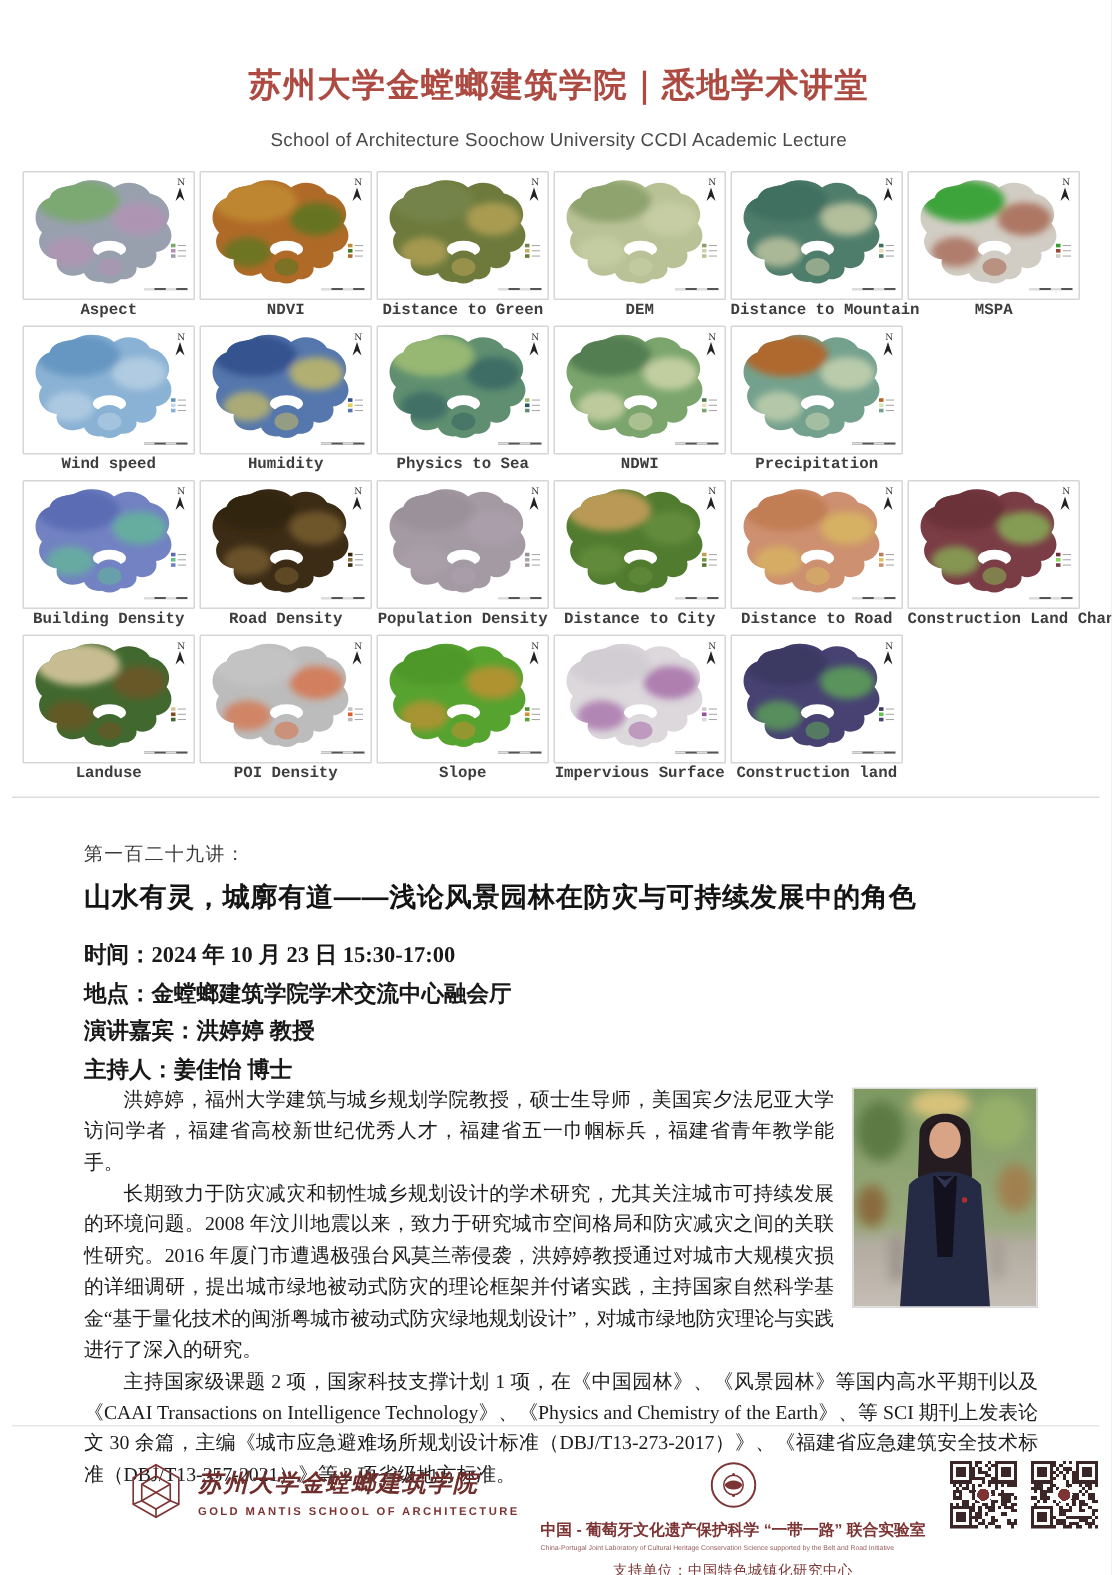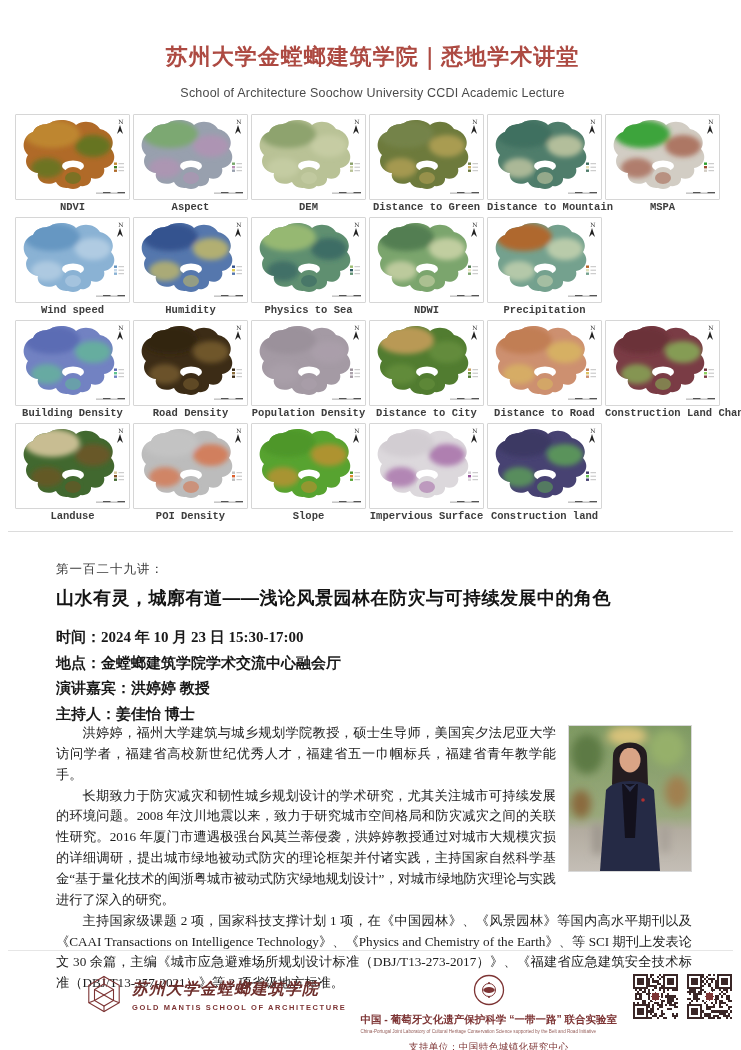--- a/index.html
+++ b/index.html
@@ -53,20 +53,61 @@
     <div class="cn">苏州大学金螳螂建筑学院｜悉地学术讲堂</div>
     <div class="en">School of Architecture Soochow University CCDI Academic Lecture</div>
   </div>
 
   <div class="maps">
       <div class="map-row">
         <div class="map-cell">
           <div class="map-card">
             <svg viewBox="0 0 113 84">
   <defs>
+    <clipPath id="blob1">
+                  <path d="M34,8 C42,3 55,5 60,10 C68,4 80,7 84,14 C94,16 100,26 95,34 C102,42 97,52 88,53 C90,60 83,66 75,63 C76,70 66,74 60,69 C54,75 43,74 40,67 C30,72 20,66 22,58 C12,57 7,47 12,40 C4,32 8,20 17,17 C20,9 28,10 34,8 Z"></path>
+                </clipPath>
+    <filter id="soft1" x="-30%" y="-30%" width="160%" height="160%">
+                  <feGaussianBlur stdDeviation="2.6"></feGaussianBlur>
+                </filter>
+  </defs>
+  <path d="M34,8 C42,3 55,5 60,10 C68,4 80,7 84,14 C94,16 100,26 95,34 C102,42 97,52 88,53 C90,60 83,66 75,63 C76,70 66,74 60,69 C54,75 43,74 40,67 C30,72 20,66 22,58 C12,57 7,47 12,40 C4,32 8,20 17,17 C20,9 28,10 34,8 Z" fill="#98a0ae"></path>
+  <g clip-path="url(#blob1)" filter="url(#soft1)">
+    <ellipse cx="36" cy="19" rx="28" ry="14" fill="#79a86b" opacity=".9"></ellipse>
+    <ellipse cx="77" cy="31" rx="18" ry="11" fill="#b98fb5" opacity=".65"></ellipse>
+    <ellipse cx="31" cy="53" rx="16" ry="10" fill="#b98fb5" opacity=".6"></ellipse>
+  </g>
+  <ellipse cx="57" cy="51" rx="11" ry="5.5" fill="#ffffff"></ellipse>
+  <circle cx="57" cy="63" r="11" fill="#98a0ae"></circle>
+  <ellipse cx="57" cy="63" rx="8" ry="6" fill="#b98fb5" opacity=".45"></ellipse>
+  <g>
+    <text x="102.2" y="8.5" font-size="6" fill="#333" font-family="DejaVu Serif,serif">N</text>
+    <polygon points="104,10 101,19 104,16 107,19" fill="#222"></polygon>
+  </g>
+  <g>
+    <rect x="98" y="47.5" width="3" height="2.4" fill="#79a86b"></rect>
+    <rect x="98" y="51" width="3" height="2.4" fill="#b98fb5"></rect>
+    <rect x="98" y="54.5" width="3" height="2.4" fill="#98a0ae"></rect>
+    <line x1="102.5" y1="48.7" x2="108" y2="48.7" stroke="#999" stroke-width=".6"></line>
+    <line x1="102.5" y1="52.2" x2="108" y2="52.2" stroke="#999" stroke-width=".6"></line>
+    <line x1="102.5" y1="55.7" x2="108" y2="55.7" stroke="#999" stroke-width=".6"></line>
+  </g>
+  <g>
+    <rect x="80" y="77" width="29" height="1.4" fill="#555"></rect>
+    <rect x="80" y="77" width="7" height="1.4" fill="#ddd"></rect>
+                <rect x="94.5" y="77" width="7" height="1.4" fill="#ddd"></rect>
+  </g>
+</svg>
+          </div>
+          <div class="map-label">Aspect</div>
+        </div>
+        <div class="map-cell">
+          <div class="map-card">
+            <svg viewBox="0 0 113 84">
+  <defs>
     <clipPath id="blob0">
                   <path d="M34,8 C42,3 55,5 60,10 C68,4 80,7 84,14 C94,16 100,26 95,34 C102,42 97,52 88,53 C90,60 83,66 75,63 C76,70 66,74 60,69 C54,75 43,74 40,67 C30,72 20,66 22,58 C12,57 7,47 12,40 C4,32 8,20 17,17 C20,9 28,10 34,8 Z"></path>
                 </clipPath>
     <filter id="soft0" x="-30%" y="-30%" width="160%" height="160%">
                   <feGaussianBlur stdDeviation="2.6"></feGaussianBlur>
                 </filter>
   </defs>
   <path d="M34,8 C42,3 55,5 60,10 C68,4 80,7 84,14 C94,16 100,26 95,34 C102,42 97,52 88,53 C90,60 83,66 75,63 C76,70 66,74 60,69 C54,75 43,74 40,67 C30,72 20,66 22,58 C12,57 7,47 12,40 C4,32 8,20 17,17 C20,9 28,10 34,8 Z" fill="#b06a28"></path>
   <g clip-path="url(#blob0)" filter="url(#soft0)">
     <ellipse cx="36" cy="19" rx="28" ry="14" fill="#c08a30" opacity=".9"></ellipse>
@@ -94,56 +135,56 @@
                 <rect x="94.5" y="77" width="7" height="1.4" fill="#ddd"></rect>
   </g>
 </svg>
           </div>
           <div class="map-label">NDVI</div>
         </div>
         <div class="map-cell">
           <div class="map-card">
             <svg viewBox="0 0 113 84">
   <defs>
-    <clipPath id="blob1">
-                  <path d="M34,8 C42,3 55,5 60,10 C68,4 80,7 84,14 C94,16 100,26 95,34 C102,42 97,52 88,53 C90,60 83,66 75,63 C76,70 66,74 60,69 C54,75 43,74 40,67 C30,72 20,66 22,58 C12,57 7,47 12,40 C4,32 8,20 17,17 C20,9 28,10 34,8 Z"></path>
-                </clipPath>
-    <filter id="soft1" x="-30%" y="-30%" width="160%" height="160%">
-                  <feGaussianBlur stdDeviation="2.6"></feGaussianBlur>
-                </filter>
-  </defs>
-  <path d="M34,8 C42,3 55,5 60,10 C68,4 80,7 84,14 C94,16 100,26 95,34 C102,42 97,52 88,53 C90,60 83,66 75,63 C76,70 66,74 60,69 C54,75 43,74 40,67 C30,72 20,66 22,58 C12,57 7,47 12,40 C4,32 8,20 17,17 C20,9 28,10 34,8 Z" fill="#98a0ae"></path>
-  <g clip-path="url(#blob1)" filter="url(#soft1)">
-    <ellipse cx="36" cy="19" rx="28" ry="14" fill="#79a86b" opacity=".9"></ellipse>
-    <ellipse cx="77" cy="31" rx="18" ry="11" fill="#b98fb5" opacity=".65"></ellipse>
-    <ellipse cx="31" cy="53" rx="16" ry="10" fill="#b98fb5" opacity=".6"></ellipse>
-  </g>
-  <ellipse cx="57" cy="51" rx="11" ry="5.5" fill="#ffffff"></ellipse>
-  <circle cx="57" cy="63" r="11" fill="#98a0ae"></circle>
-  <ellipse cx="57" cy="63" rx="8" ry="6" fill="#b98fb5" opacity=".45"></ellipse>
-  <g>
-    <text x="102.2" y="8.5" font-size="6" fill="#333" font-family="DejaVu Serif,serif">N</text>
-    <polygon points="104,10 101,19 104,16 107,19" fill="#222"></polygon>
-  </g>
-  <g>
-    <rect x="98" y="47.5" width="3" height="2.4" fill="#79a86b"></rect>
-    <rect x="98" y="51" width="3" height="2.4" fill="#b98fb5"></rect>
-    <rect x="98" y="54.5" width="3" height="2.4" fill="#98a0ae"></rect>
-    <line x1="102.5" y1="48.7" x2="108" y2="48.7" stroke="#999" stroke-width=".6"></line>
-    <line x1="102.5" y1="52.2" x2="108" y2="52.2" stroke="#999" stroke-width=".6"></line>
-    <line x1="102.5" y1="55.7" x2="108" y2="55.7" stroke="#999" stroke-width=".6"></line>
-  </g>
-  <g>
-    <rect x="80" y="77" width="29" height="1.4" fill="#555"></rect>
-    <rect x="80" y="77" width="7" height="1.4" fill="#ddd"></rect>
-                <rect x="94.5" y="77" width="7" height="1.4" fill="#ddd"></rect>
-  </g>
-</svg>
-          </div>
-          <div class="map-label">Aspect</div>
+    <clipPath id="blob3">
+                  <path d="M34,8 C42,3 55,5 60,10 C68,4 80,7 84,14 C94,16 100,26 95,34 C102,42 97,52 88,53 C90,60 83,66 75,63 C76,70 66,74 60,69 C54,75 43,74 40,67 C30,72 20,66 22,58 C12,57 7,47 12,40 C4,32 8,20 17,17 C20,9 28,10 34,8 Z"></path>
+                </clipPath>
+    <filter id="soft3" x="-30%" y="-30%" width="160%" height="160%">
+                  <feGaussianBlur stdDeviation="2.6"></feGaussianBlur>
+                </filter>
+  </defs>
+  <path d="M34,8 C42,3 55,5 60,10 C68,4 80,7 84,14 C94,16 100,26 95,34 C102,42 97,52 88,53 C90,60 83,66 75,63 C76,70 66,74 60,69 C54,75 43,74 40,67 C30,72 20,66 22,58 C12,57 7,47 12,40 C4,32 8,20 17,17 C20,9 28,10 34,8 Z" fill="#6d7a3c"></path>
+  <g clip-path="url(#blob3)" filter="url(#soft3)">
+    <ellipse cx="36" cy="19" rx="28" ry="14" fill="#76844a" opacity=".9"></ellipse>
+    <ellipse cx="77" cy="31" rx="18" ry="11" fill="#c9ae5e" opacity=".65"></ellipse>
+    <ellipse cx="31" cy="53" rx="16" ry="10" fill="#c9ae5e" opacity=".6"></ellipse>
+  </g>
+  <ellipse cx="57" cy="51" rx="11" ry="5.5" fill="#ffffff"></ellipse>
+  <circle cx="57" cy="63" r="11" fill="#6d7a3c"></circle>
+  <ellipse cx="57" cy="63" rx="8" ry="6" fill="#c9ae5e" opacity=".45"></ellipse>
+  <g>
+    <text x="102.2" y="8.5" font-size="6" fill="#333" font-family="DejaVu Serif,serif">N</text>
+    <polygon points="104,10 101,19 104,16 107,19" fill="#222"></polygon>
+  </g>
+  <g>
+    <rect x="98" y="47.5" width="3" height="2.4" fill="#76844a"></rect>
+    <rect x="98" y="51" width="3" height="2.4" fill="#c9ae5e"></rect>
+    <rect x="98" y="54.5" width="3" height="2.4" fill="#6d7a3c"></rect>
+    <line x1="102.5" y1="48.7" x2="108" y2="48.7" stroke="#999" stroke-width=".6"></line>
+    <line x1="102.5" y1="52.2" x2="108" y2="52.2" stroke="#999" stroke-width=".6"></line>
+    <line x1="102.5" y1="55.7" x2="108" y2="55.7" stroke="#999" stroke-width=".6"></line>
+  </g>
+  <g>
+    <rect x="80" y="77" width="29" height="1.4" fill="#555"></rect>
+    <rect x="80" y="77" width="7" height="1.4" fill="#ddd"></rect>
+                <rect x="94.5" y="77" width="7" height="1.4" fill="#ddd"></rect>
+  </g>
+</svg>
+          </div>
+          <div class="map-label">Distance to Green</div>
         </div>
         <div class="map-cell">
           <div class="map-card">
             <svg viewBox="0 0 113 84">
   <defs>
     <clipPath id="blob2">
                   <path d="M34,8 C42,3 55,5 60,10 C68,4 80,7 84,14 C94,16 100,26 95,34 C102,42 97,52 88,53 C90,60 83,66 75,63 C76,70 66,74 60,69 C54,75 43,74 40,67 C30,72 20,66 22,58 C12,57 7,47 12,40 C4,32 8,20 17,17 C20,9 28,10 34,8 Z"></path>
                 </clipPath>
     <filter id="soft2" x="-30%" y="-30%" width="160%" height="160%">
                   <feGaussianBlur stdDeviation="2.6"></feGaussianBlur>
@@ -171,61 +212,20 @@
     <line x1="102.5" y1="55.7" x2="108" y2="55.7" stroke="#999" stroke-width=".6"></line>
   </g>
   <g>
     <rect x="80" y="77" width="29" height="1.4" fill="#555"></rect>
     <rect x="80" y="77" width="7" height="1.4" fill="#ddd"></rect>
                 <rect x="94.5" y="77" width="7" height="1.4" fill="#ddd"></rect>
   </g>
 </svg>
           </div>
           <div class="map-label">DEM</div>
-        </div>
-        <div class="map-cell">
-          <div class="map-card">
-            <svg viewBox="0 0 113 84">
-  <defs>
-    <clipPath id="blob3">
-                  <path d="M34,8 C42,3 55,5 60,10 C68,4 80,7 84,14 C94,16 100,26 95,34 C102,42 97,52 88,53 C90,60 83,66 75,63 C76,70 66,74 60,69 C54,75 43,74 40,67 C30,72 20,66 22,58 C12,57 7,47 12,40 C4,32 8,20 17,17 C20,9 28,10 34,8 Z"></path>
-                </clipPath>
-    <filter id="soft3" x="-30%" y="-30%" width="160%" height="160%">
-                  <feGaussianBlur stdDeviation="2.6"></feGaussianBlur>
-                </filter>
-  </defs>
-  <path d="M34,8 C42,3 55,5 60,10 C68,4 80,7 84,14 C94,16 100,26 95,34 C102,42 97,52 88,53 C90,60 83,66 75,63 C76,70 66,74 60,69 C54,75 43,74 40,67 C30,72 20,66 22,58 C12,57 7,47 12,40 C4,32 8,20 17,17 C20,9 28,10 34,8 Z" fill="#6d7a3c"></path>
-  <g clip-path="url(#blob3)" filter="url(#soft3)">
-    <ellipse cx="36" cy="19" rx="28" ry="14" fill="#76844a" opacity=".9"></ellipse>
-    <ellipse cx="77" cy="31" rx="18" ry="11" fill="#c9ae5e" opacity=".65"></ellipse>
-    <ellipse cx="31" cy="53" rx="16" ry="10" fill="#c9ae5e" opacity=".6"></ellipse>
-  </g>
-  <ellipse cx="57" cy="51" rx="11" ry="5.5" fill="#ffffff"></ellipse>
-  <circle cx="57" cy="63" r="11" fill="#6d7a3c"></circle>
-  <ellipse cx="57" cy="63" rx="8" ry="6" fill="#c9ae5e" opacity=".45"></ellipse>
-  <g>
-    <text x="102.2" y="8.5" font-size="6" fill="#333" font-family="DejaVu Serif,serif">N</text>
-    <polygon points="104,10 101,19 104,16 107,19" fill="#222"></polygon>
-  </g>
-  <g>
-    <rect x="98" y="47.5" width="3" height="2.4" fill="#76844a"></rect>
-    <rect x="98" y="51" width="3" height="2.4" fill="#c9ae5e"></rect>
-    <rect x="98" y="54.5" width="3" height="2.4" fill="#6d7a3c"></rect>
-    <line x1="102.5" y1="48.7" x2="108" y2="48.7" stroke="#999" stroke-width=".6"></line>
-    <line x1="102.5" y1="52.2" x2="108" y2="52.2" stroke="#999" stroke-width=".6"></line>
-    <line x1="102.5" y1="55.7" x2="108" y2="55.7" stroke="#999" stroke-width=".6"></line>
-  </g>
-  <g>
-    <rect x="80" y="77" width="29" height="1.4" fill="#555"></rect>
-    <rect x="80" y="77" width="7" height="1.4" fill="#ddd"></rect>
-                <rect x="94.5" y="77" width="7" height="1.4" fill="#ddd"></rect>
-  </g>
-</svg>
-          </div>
-          <div class="map-label">Distance to Green</div>
         </div>
         <div class="map-cell">
           <div class="map-card">
             <svg viewBox="0 0 113 84">
   <defs>
     <clipPath id="blob4">
                   <path d="M34,8 C42,3 55,5 60,10 C68,4 80,7 84,14 C94,16 100,26 95,34 C102,42 97,52 88,53 C90,60 83,66 75,63 C76,70 66,74 60,69 C54,75 43,74 40,67 C30,72 20,66 22,58 C12,57 7,47 12,40 C4,32 8,20 17,17 C20,9 28,10 34,8 Z"></path>
                 </clipPath>
     <filter id="soft4" x="-30%" y="-30%" width="160%" height="160%">
                   <feGaussianBlur stdDeviation="2.6"></feGaussianBlur>

